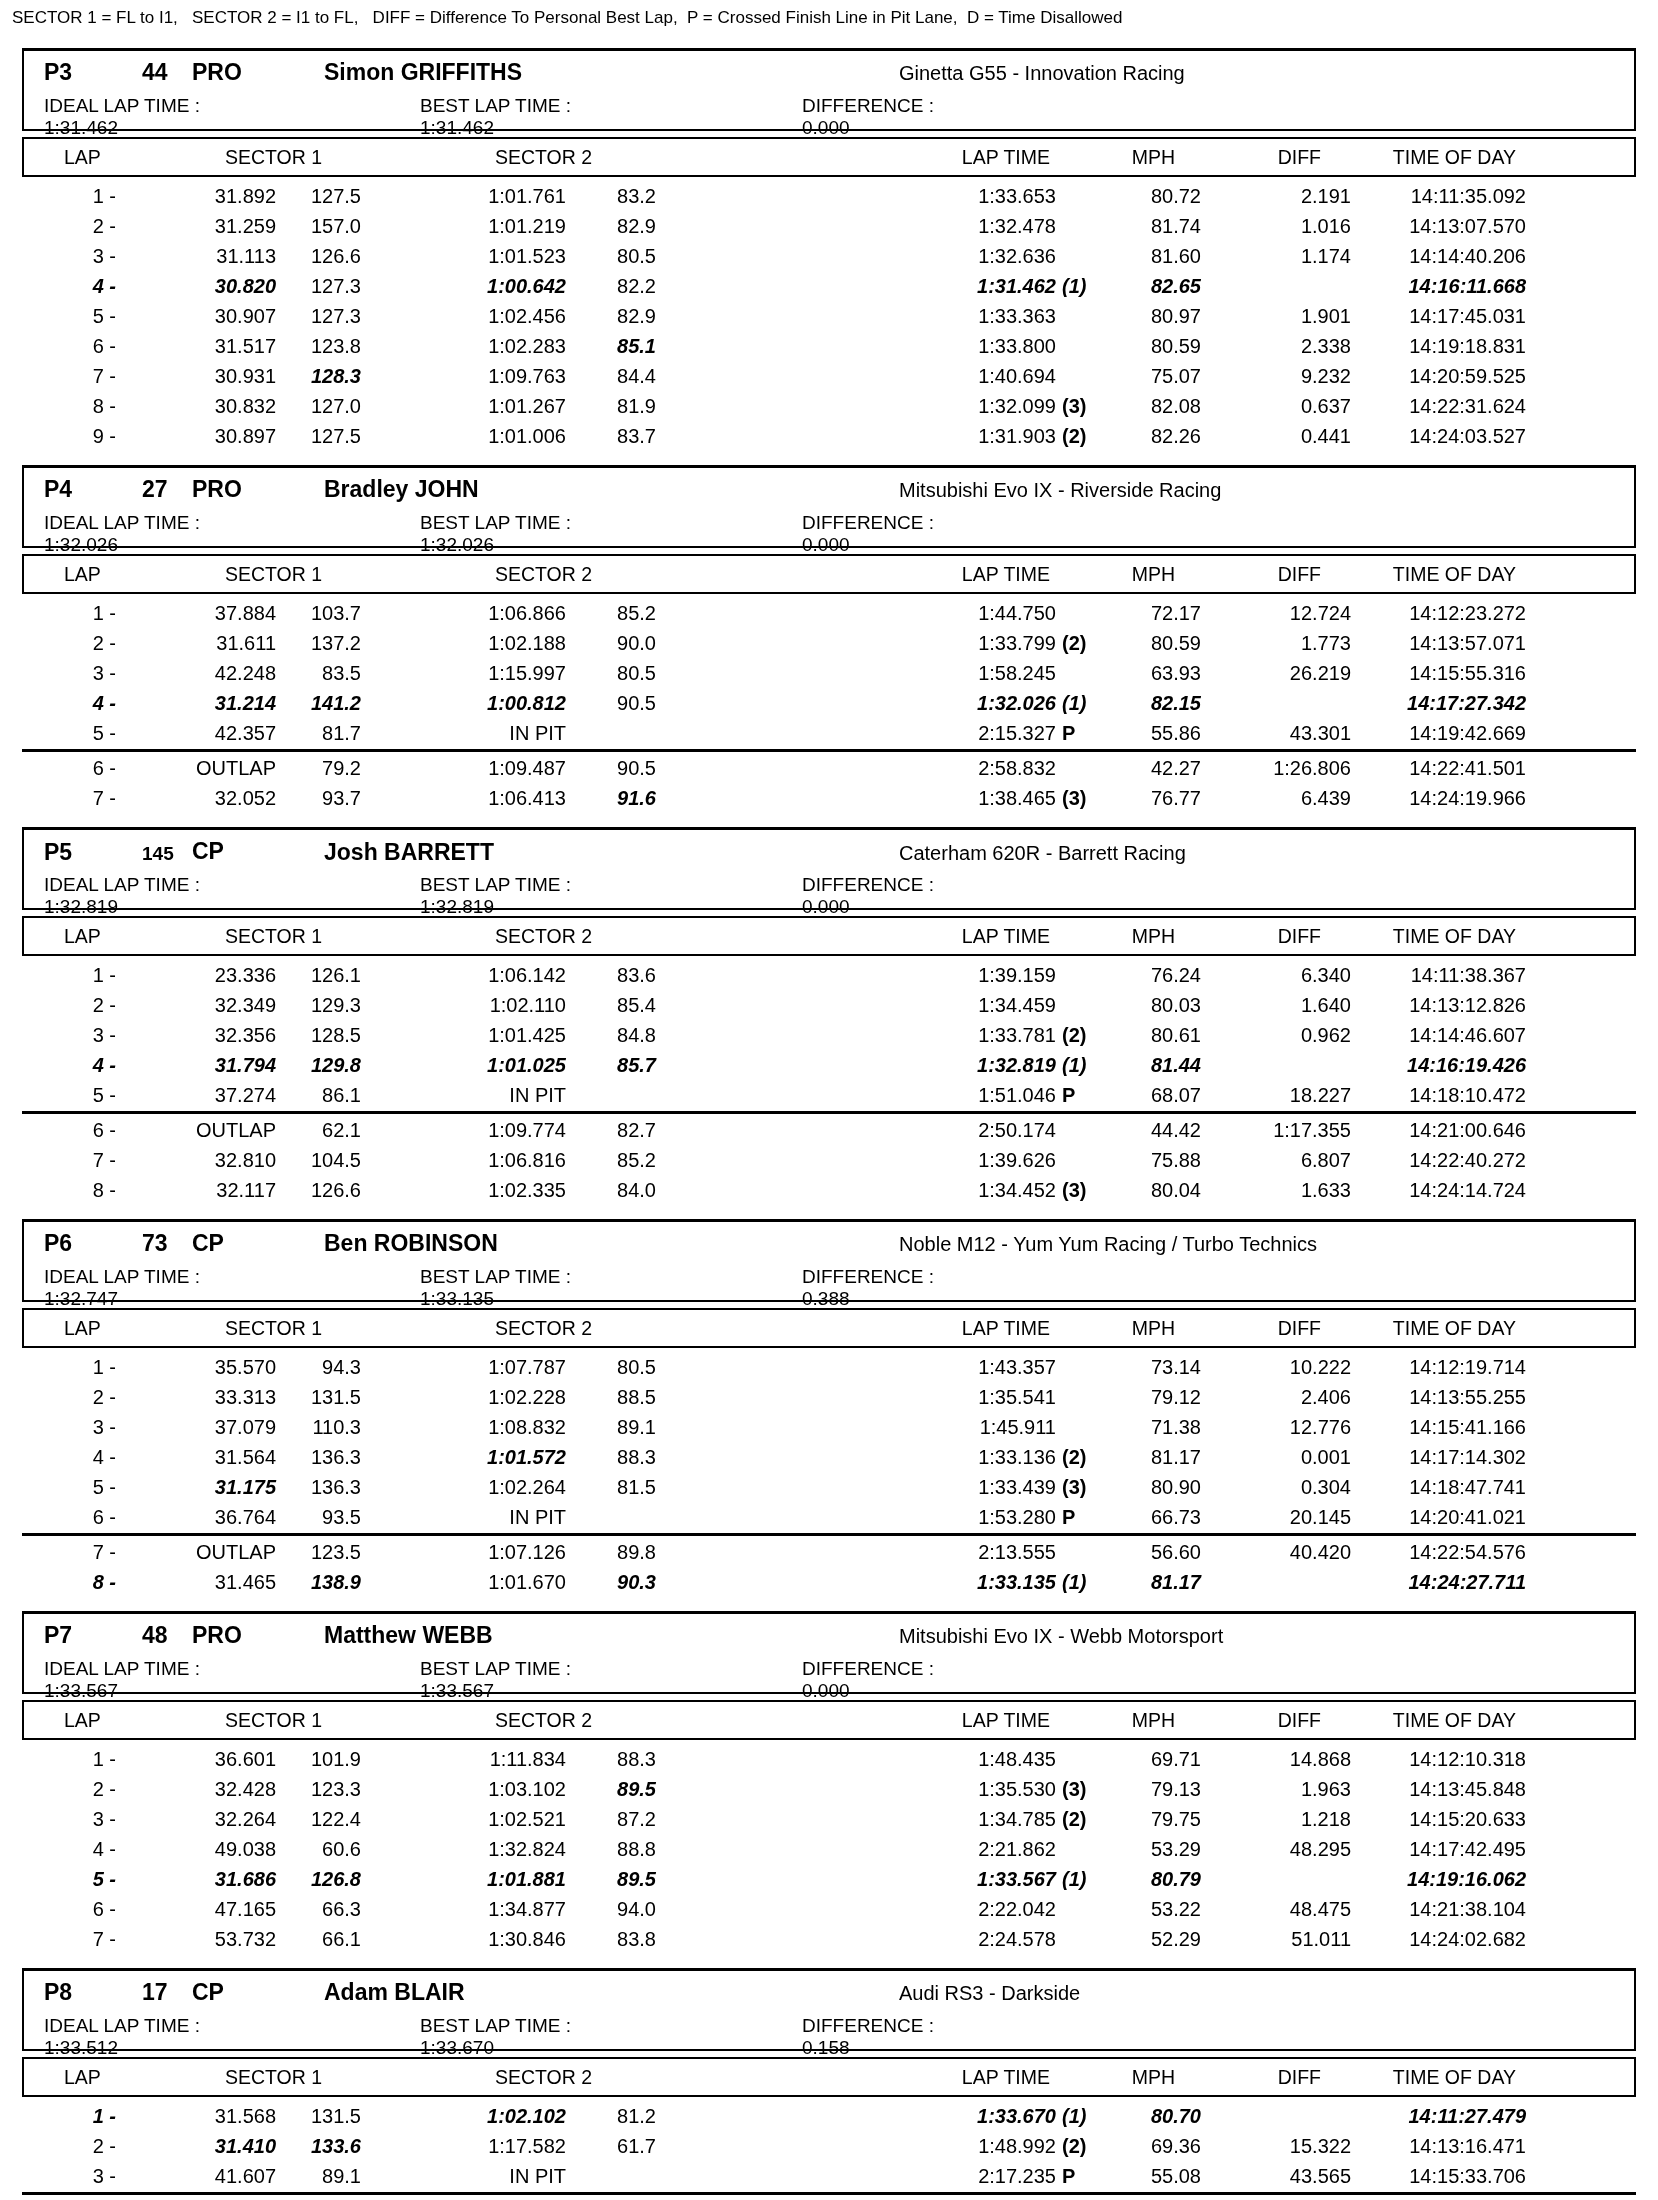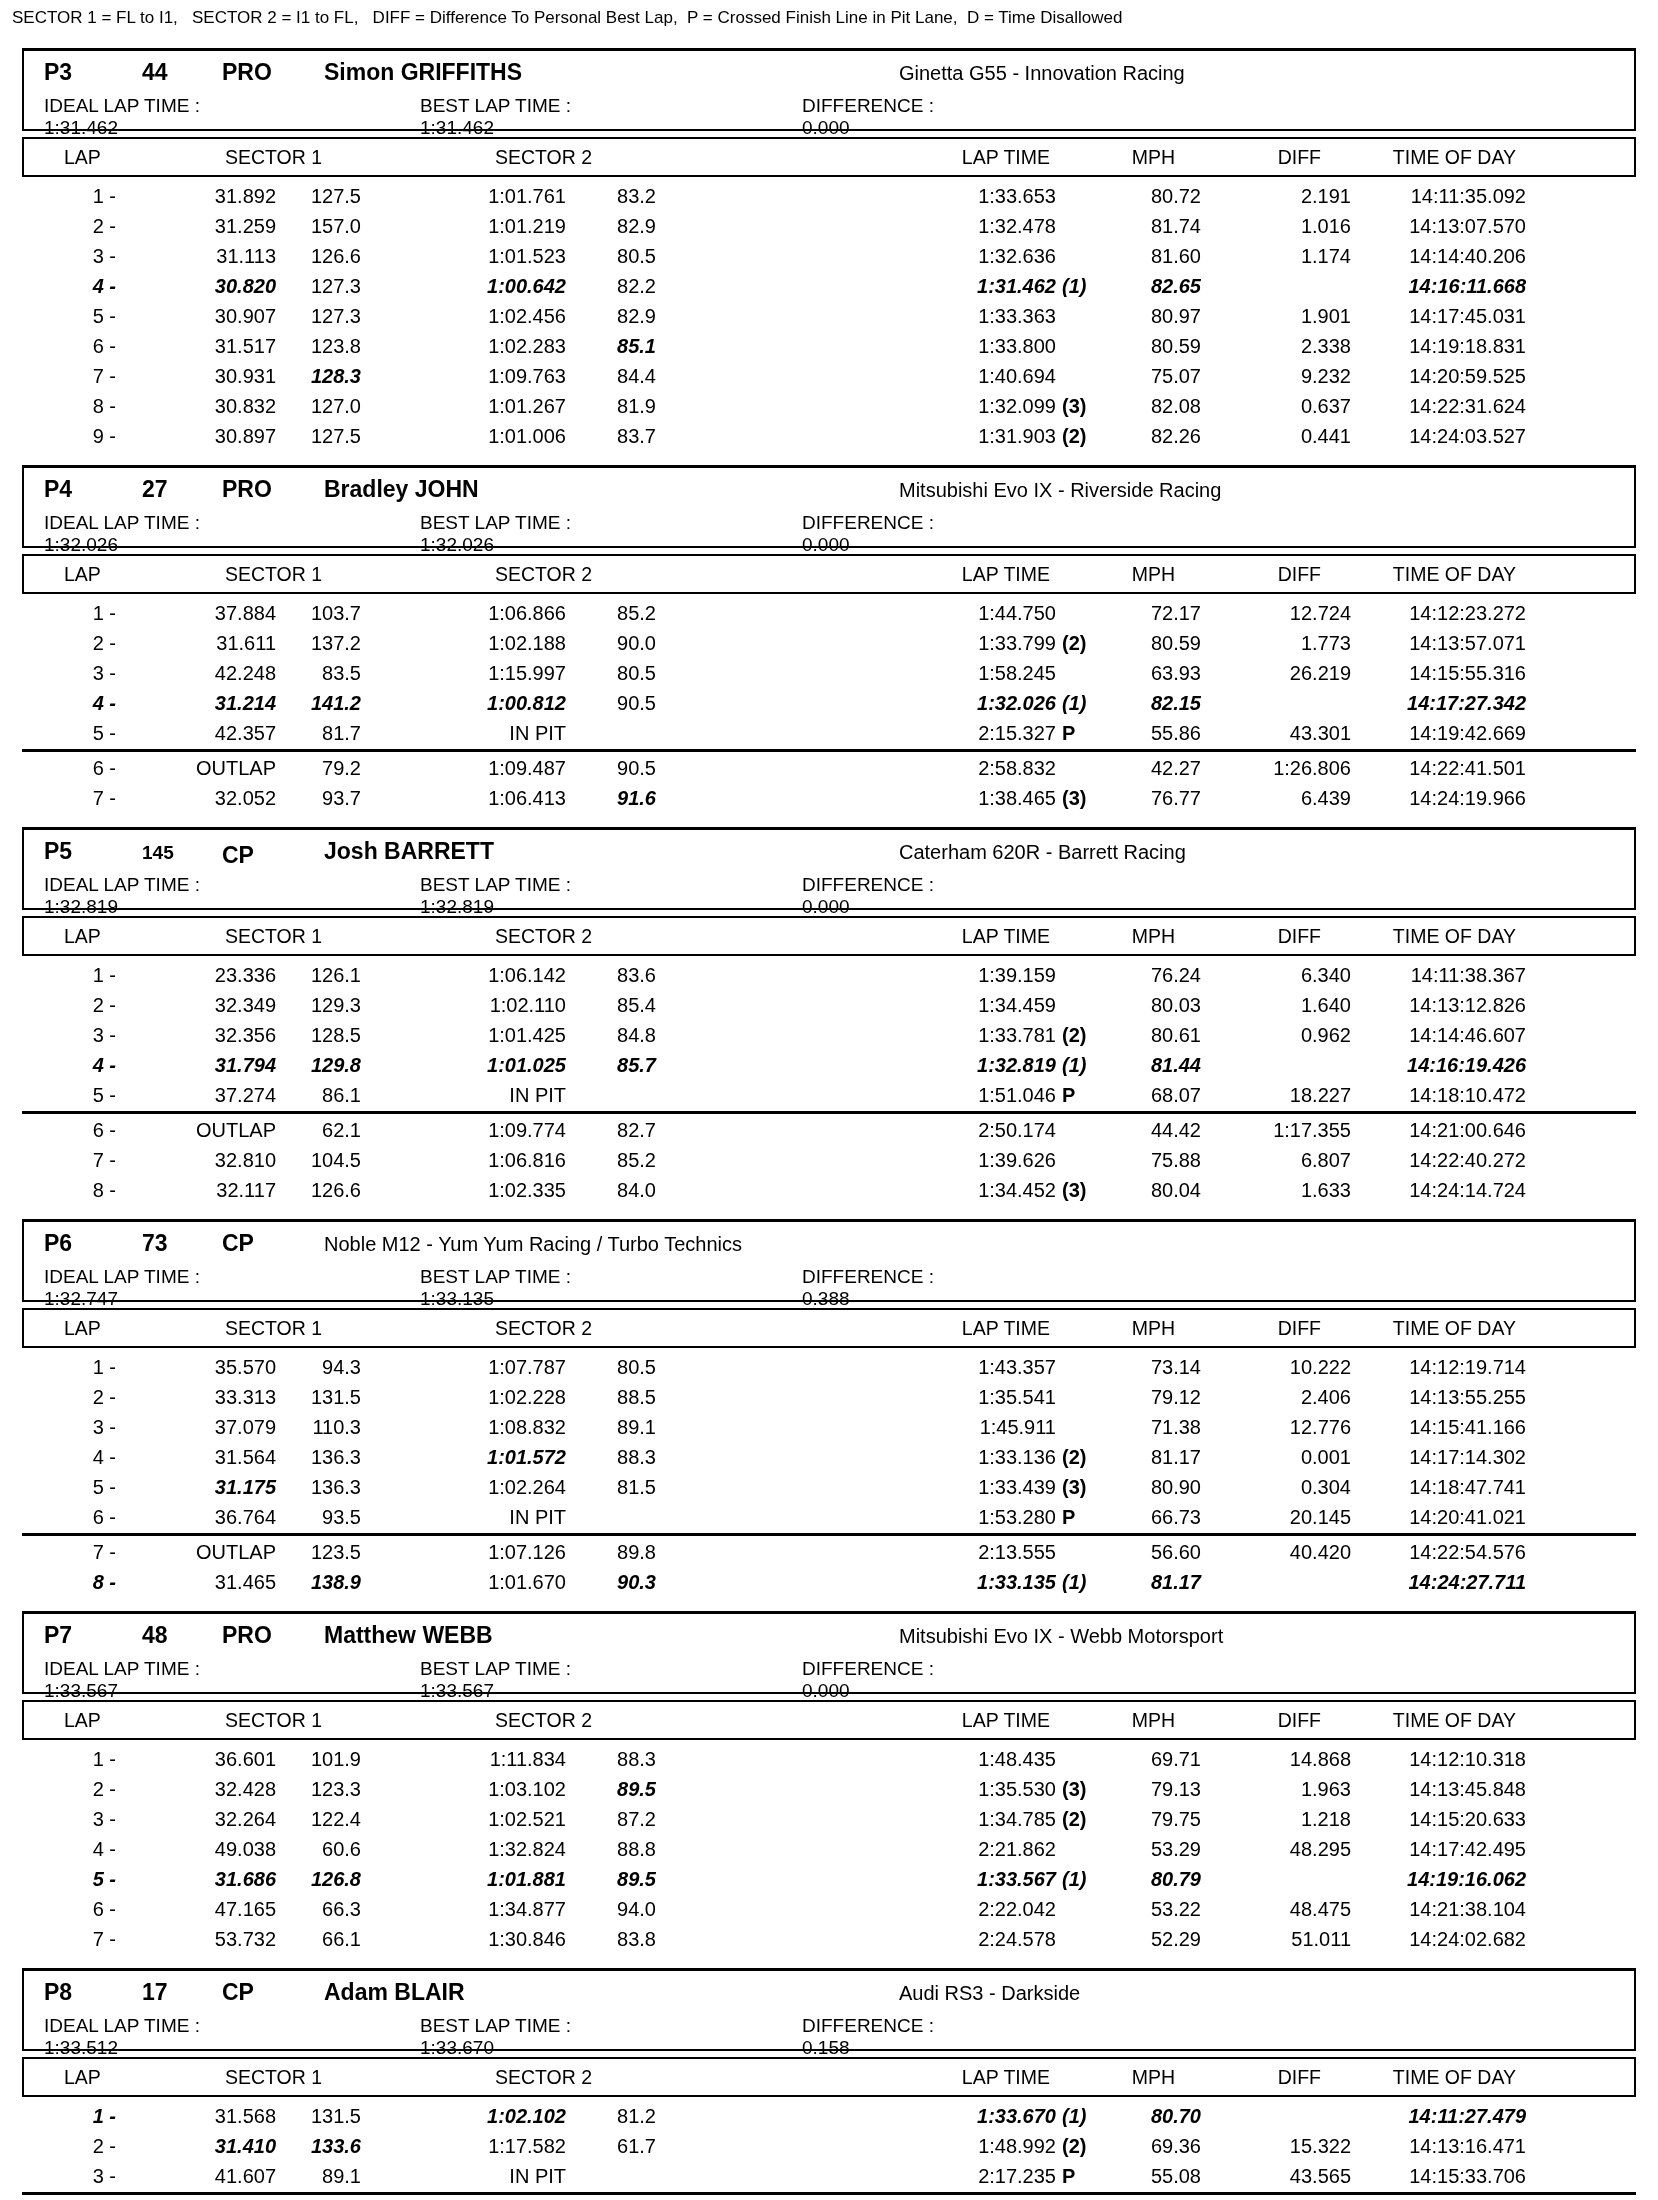--- a/index.html
+++ b/index.html
@@ -12,21 +12,21 @@
   .block{margin:14px;}
   .driver-box{
     margin:2px 8px 0 8px;border:2px solid #000;border-top-width:3px;
     padding:6px 0 8px 20px;
   }
   .d-head{
     display:grid;grid-template-columns:98px 182px 575px 1fr;
     align-items:baseline;height:36px;padding-top:2px;
     font-size:23px;font-weight:bold;
   }
-  .d-head .numwrap{display:flex;align-items:flex-start;gap:30px;}
+  .d-head .numwrap{display:flex;align-items:flex-end;}
   .d-head .num{display:inline-block;min-width:50px;}
   .d-head .num.small-num{font-size:19px;}
   .d-head .team{font-weight:normal;font-size:20px;}
   .d-sub{display:flex;font-size:19px;height:26px;align-items:baseline;}
   .d-sub .g{display:flex;flex-direction:column;}
   .d-sub .g1{width:376px;}
   .d-sub .g2{width:382px;}
   .d-sub .g1 .lbl{width:205px;}
   .d-sub .g2 .lbl{width:200px;}
   .d-sub .g3 .lbl{width:172px;}
@@ -498,20 +498,21 @@
   </section>
 
   <section class="block">
     <div class="driver-box">
       <div class="d-head">
         <span class="pos">P6</span>
         <span class="numwrap">
           <span class="num">73</span>
           <span class="cls">CP</span>
         </span>
+        <span class="dname">Ben ROBINSON</span>
         <span class="team">Noble M12 - Yum Yum Racing / Turbo Technics</span>
       </div>
       <div class="d-sub">
         <span class="g g1">
           <span class="lbl">IDEAL LAP TIME :</span>
           <span class="val">1:32.747</span>
         </span>
         <span class="g g2">
           <span class="lbl">BEST LAP TIME :</span>
           <span class="val">1:33.135</span>

